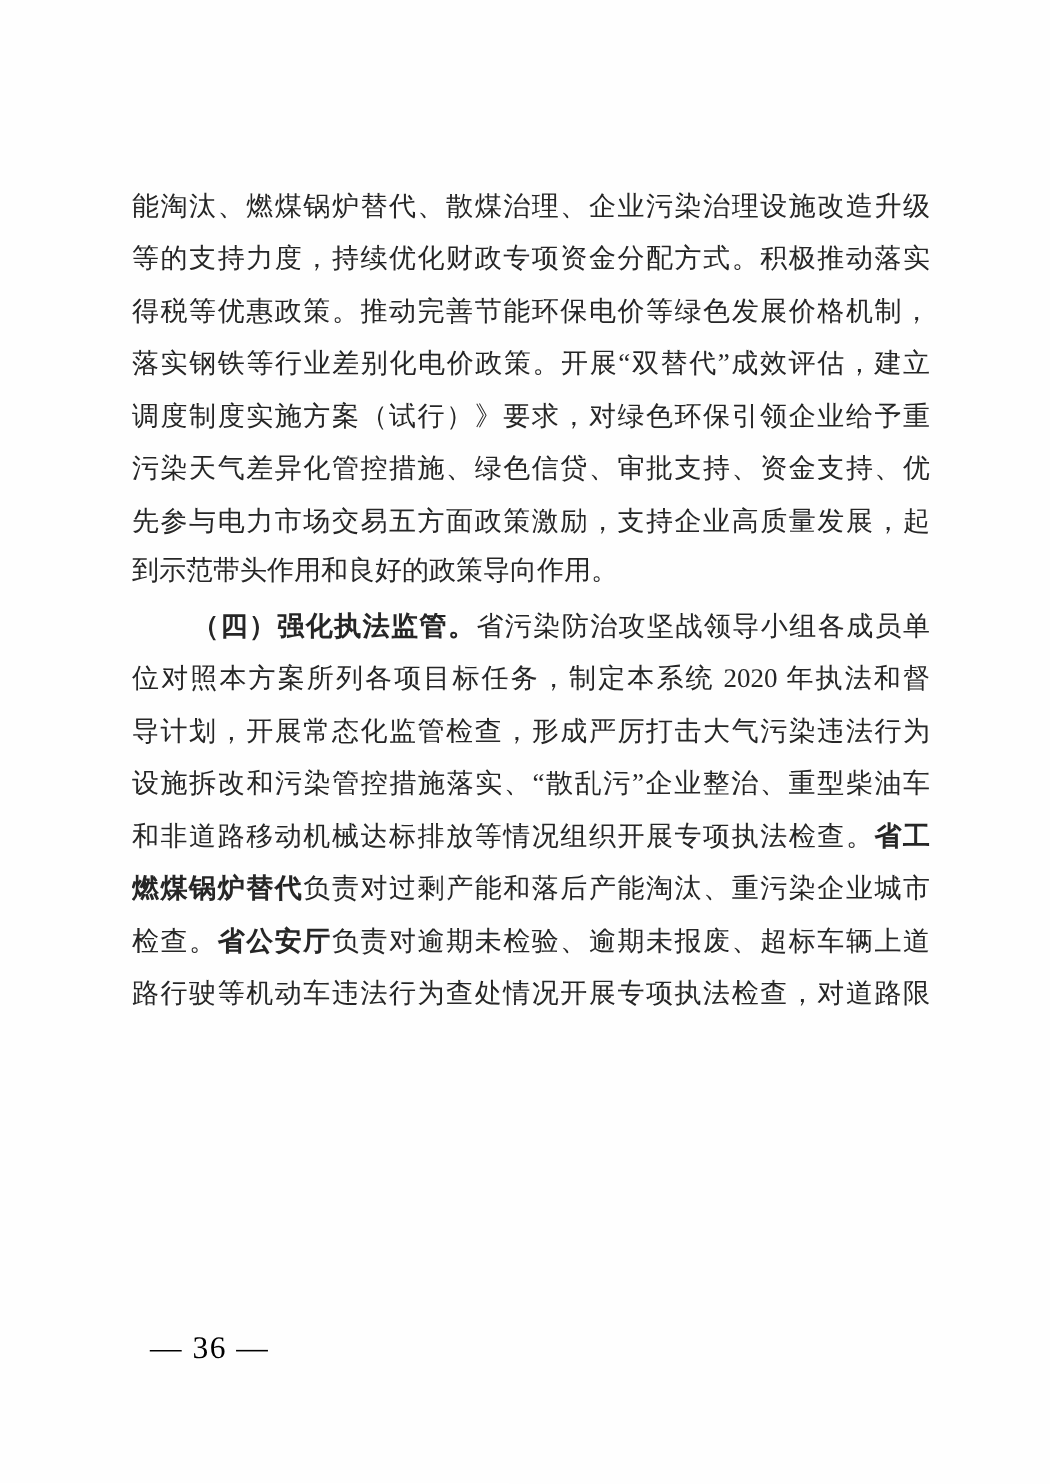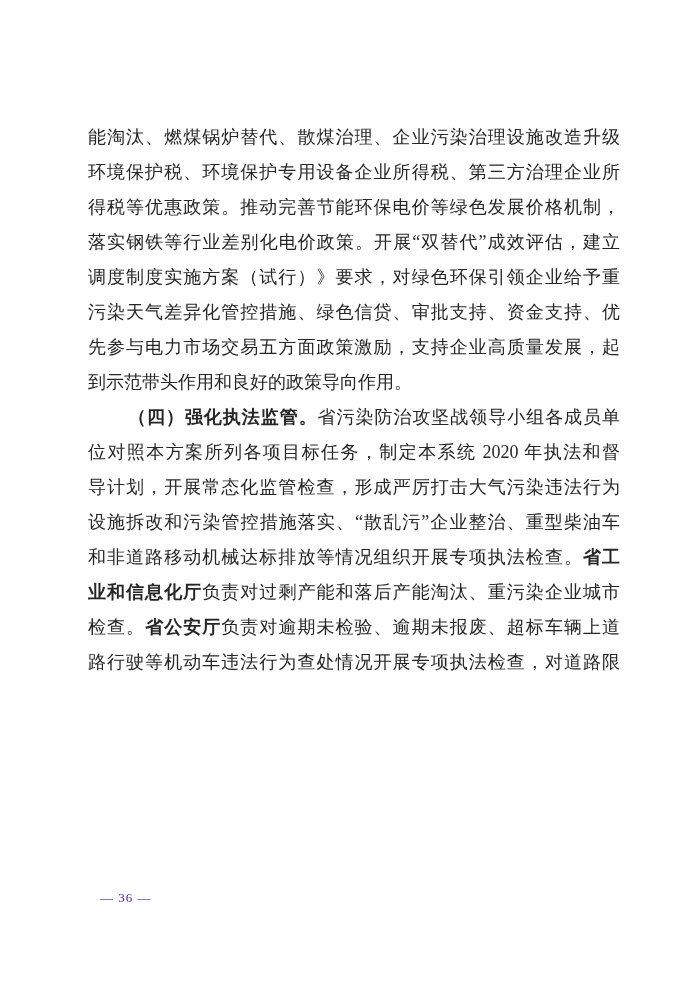--- a/index.html
+++ b/index.html
@@ -26,56 +26,57 @@
     font-size: 18px;
     line-height: 35px;
     height: 35px;
     text-align: justify;
     text-align-last: justify;
     text-justify: inter-character;
     overflow: hidden;
   }
   .line.para-end {
     text-align-last: left;
+    font-family: Liberation Mono, monospace;
   }
   .line.indent {
     text-indent: 40px;
   }
   .line .bold {
     font-weight: 700;
     font-family: Liberation Mono, monospace;
   }
   .footer {
     position: absolute;
     left: 100px;
     top: 886px;
-    font-size: 13px;
+    font-size: 21px;
     line-height: 24px;
     letter-spacing: 1px;
-    color: #4c1d95;
+    color: #000000;
   }
 </style>
 </head>
 <body>
 
 <div class="page">
   <div class="text-block">
       <div class="line"><span>能淘汰、燃煤锅炉替代、散煤治理、企业污染治理设施改造升级</span></div>
-      <div class="line"><span>环境保护税、环境保护专用设备企业所得税、第三方治理企业所</span></div>
+      <div class="line"><span>等的支持力度，持续优化财政专项资金分配方式。积极推动落实</span></div>
       <div class="line"><span>得税等优惠政策。推动完善节能环保电价等绿色发展价格机制，</span></div>
       <div class="line"><span>落实钢铁等行业差别化电价政策。开展“双替代”成效评估，建立</span></div>
       <div class="line"><span>调度制度实施方案（试行）》要求，对绿色环保引领企业给予重</span></div>
       <div class="line"><span>污染天气差异化管控措施、绿色信贷、审批支持、资金支持、优</span></div>
       <div class="line"><span>先参与电力市场交易五方面政策激励，支持企业高质量发展，起</span></div>
       <div class="line para-end"><span>到示范带头作用和良好的政策导向作用。</span></div>
       <div class="line indent"><span class="bold">（四）强化执法监管。</span><span>省污染防治攻坚战领导小组各成员单</span></div>
       <div class="line"><span>位对照本方案所列各项目标任务，制定本系统 2020 年执法和督</span></div>
       <div class="line"><span>导计划，开展常态化监管检查，形成严厉打击大气污染违法行为</span></div>
       <div class="line"><span>设施拆改和污染管控措施落实、“散乱污”企业整治、重型柴油车</span></div>
       <div class="line"><span>和非道路移动机械达标排放等情况组织开展专项执法检查。</span><span class="bold">省工</span></div>
-      <div class="line"><span class="bold">业和信息化厅</span><span>负责对过剩产能和落后产能淘汰、重污染企业城市</span></div>
+      <div class="line"><span class="bold">燃煤锅炉替代</span><span>负责对过剩产能和落后产能淘汰、重污染企业城市</span></div>
       <div class="line"><span>检查。</span><span class="bold">省公安厅</span><span>负责对逾期未检验、逾期未报废、超标车辆上道</span></div>
       <div class="line"><span>路行驶等机动车违法行为查处情况开展专项执法检查，对道路限</span></div>
     </div>
   <div class="footer">
     <span>— 36 —</span>
   </div>
 </div>
 
 </body></html>

